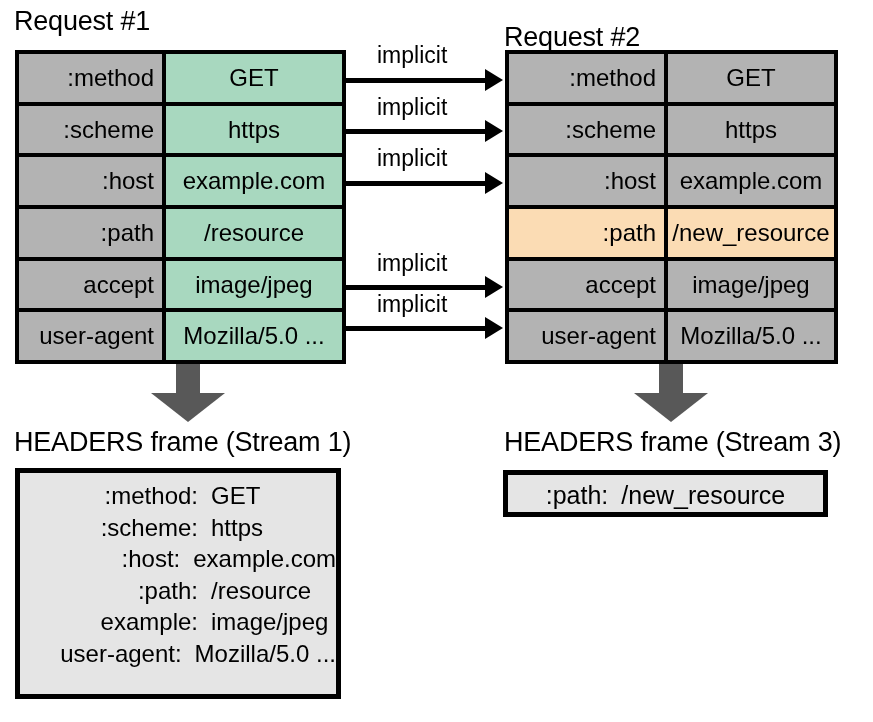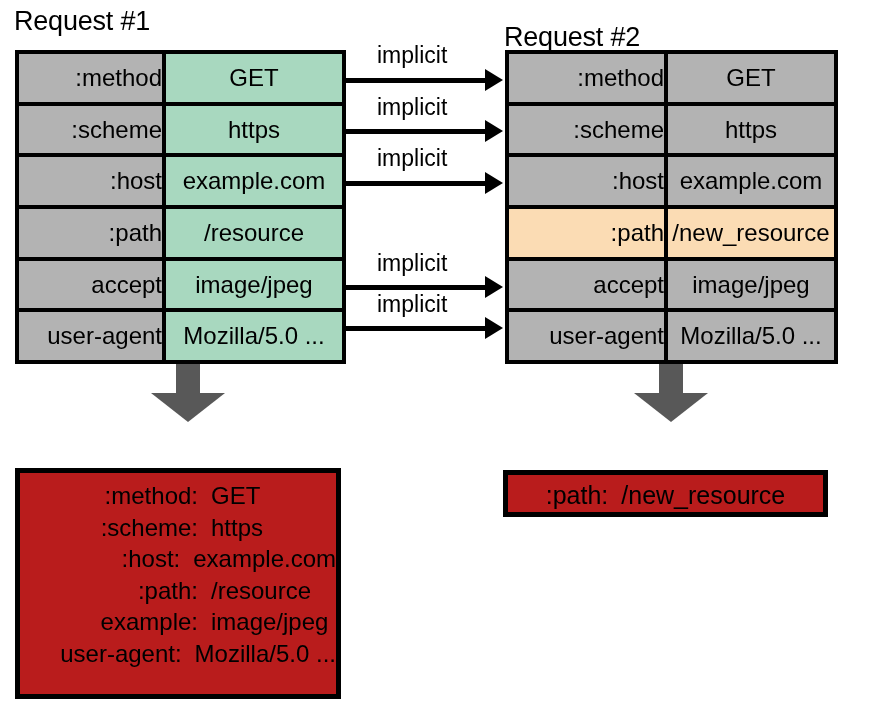--- a/index.html
+++ b/index.html
@@ -60,20 +60,21 @@
     box-sizing: border-box;
     display: flex;
     align-items: center;
     font-size: 24px;
     line-height: 24px;
     white-space: nowrap;
     overflow: hidden;
   }
   .hcell.name {
     justify-content: flex-end;
+    padding-right: 8px;
     border-right: 4px solid #000000;
   }
   .hcell.value {
     justify-content: center;
     padding: 0 2px;
     flex: 1 1 auto;
   }
   #table-req1 .hcell.name { width: 147px; }
   #table-req2 .hcell.name { width: 159px; }
 
@@ -140,21 +141,21 @@
     border-right: 37px solid transparent;
     border-top: 29px solid #585858;
   }
   #downarrow-1 { left: 151px; top: 364px; }
   #downarrow-2 { left: 634px; top: 364px; }
 
   
   .frame-box {
     position: absolute;
     border: 5px solid #000000;
-    background: #b91c1c;
+    background: #e5e5e5;
     box-sizing: border-box;
   }
   #frame-box-1 { left: 15px;  top: 468px; width: 326px; height: 231px; }
   #frame-box-2 { left: 503px; top: 470px; width: 325px; height: 47px; }
 
   .kvlist {
     position: absolute;
     left: 0; top: 7px;
     width: 100%;
     display: flex;
@@ -252,20 +253,22 @@
 
   <div class="down-arrow" id="downarrow-1">
     <div class="shaft"></div>
     <div class="head"></div>
   </div>
   <div class="down-arrow" id="downarrow-2">
     <div class="shaft"></div>
     <div class="head"></div>
   </div>
 
+  <div class="section-title" id="title-frame1">HEADERS frame (Stream 1)</div>
+  <div class="section-title" id="title-frame2">HEADERS frame (Stream 3)</div>
 
   <div class="frame-box" id="frame-box-1">
     <div class="kvlist">
       <div class="kvrow">
         <span class="k">:method:</span>
         <span class="v">GET</span>
       </div>
       <div class="kvrow">
         <span class="k">:scheme:</span>
         <span class="v">https</span>

